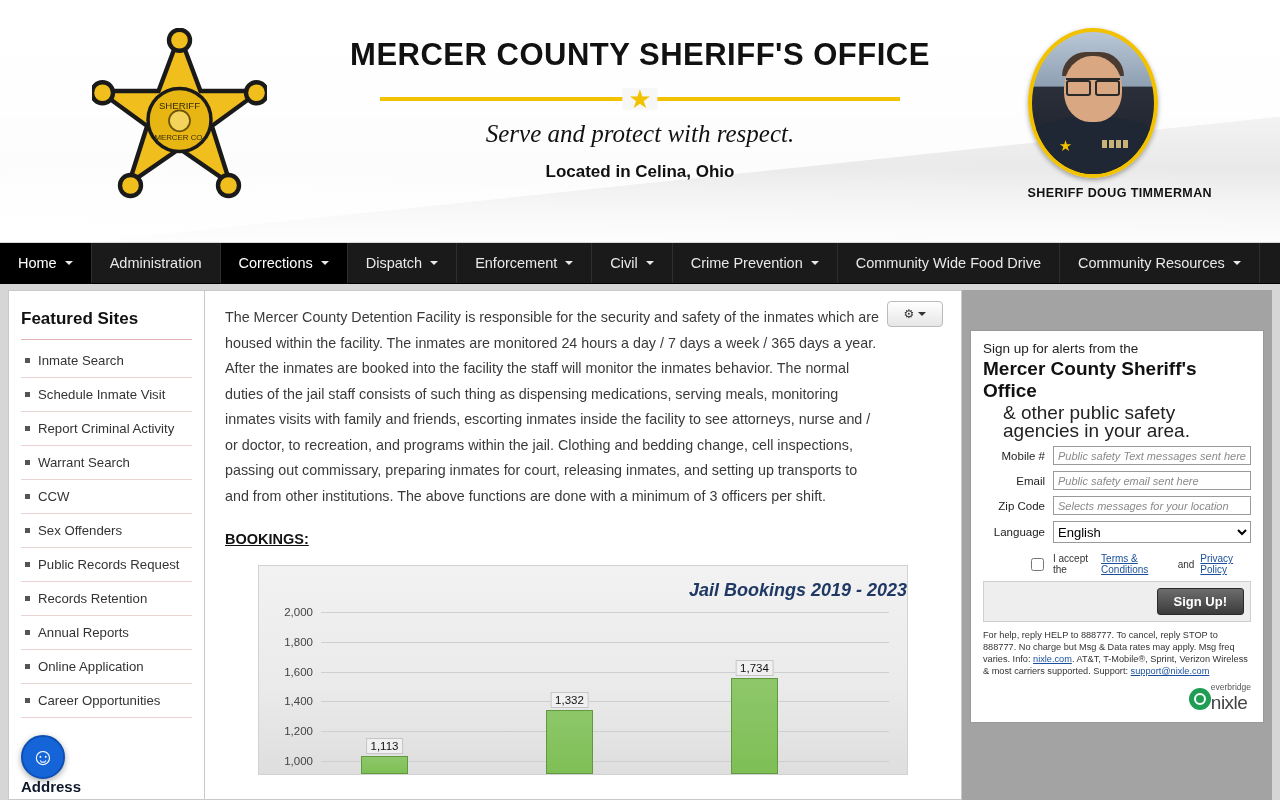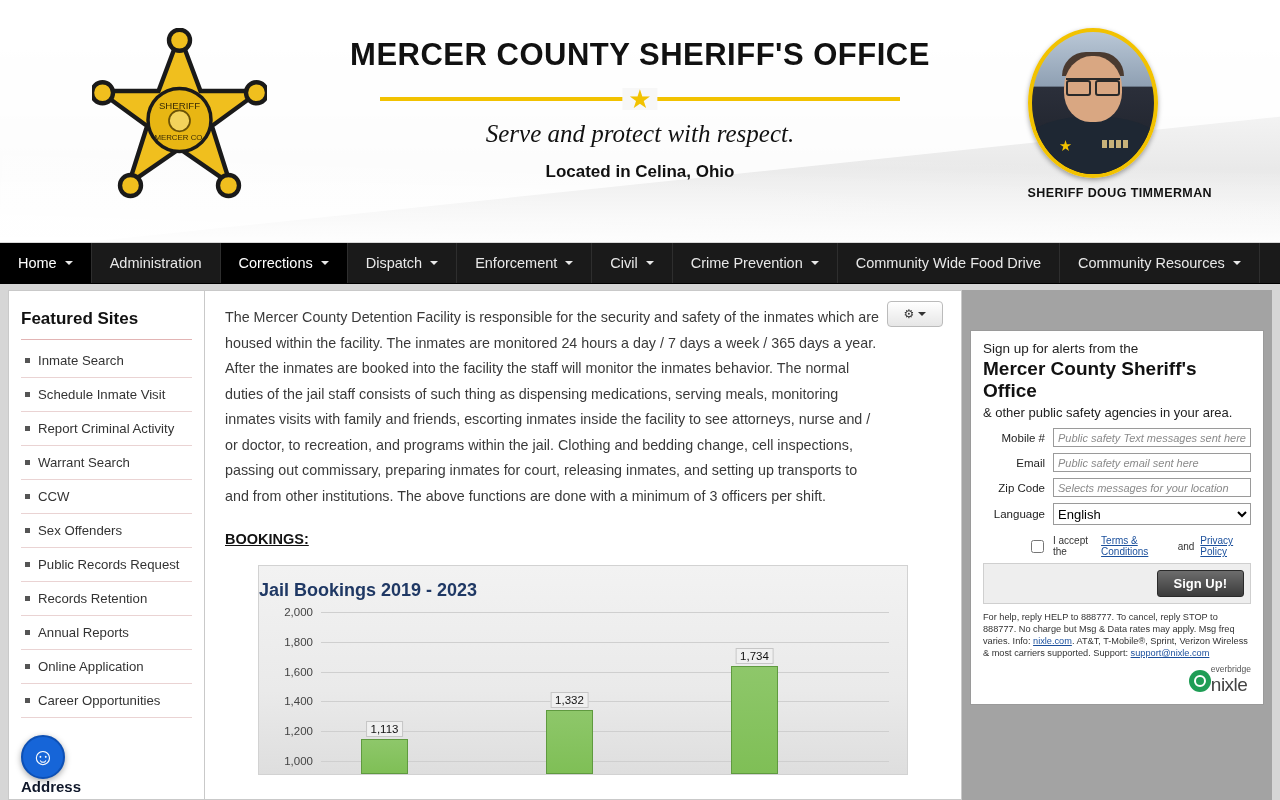--- a/index.html
+++ b/index.html
@@ -187,22 +187,22 @@
   .bookings-head {
     margin: 22px 0 0 0; font-size: 14.5px; font-weight: bold; color: #111;
     text-decoration: underline;
   }
   .chart-card {
     margin: 18px auto 0 auto; width: 650px; height: 210px;
     background: linear-gradient(180deg,#f2f2f2 0%, #eaeaea 60%, #dedede 100%);
     border: 1px solid #d2d2d2; position: relative; overflow: hidden;
   }
   .chart-title {
-    text-align: left; font-size: 18px; font-weight: bold; color: #1f3864;
-    padding-top: 14px; font-family: "Liberation Sans", sans-serif;
+    text-align: right; font-size: 18px; font-weight: bold; color: #1f3864;
+    padding-top: 14px; font-family: "Liberation Sans", sans-serif; font-style: italic;
   }
   .plot {
     position: absolute; left: 62px; right: 18px; top: 46px; bottom: 0;
   }
   .gridline {
     position: absolute; left: 0; right: 0; height: 1px; background: #cfcfcf;
   }
   .ytick {
     position: absolute; right: 100%; margin-right: 8px; transform: translateY(-50%);
     font-size: 11.5px; color: #444; white-space: nowrap;
@@ -221,21 +221,21 @@
   
   .rightcol {
     width: 310px; background: #a3a3a3; padding: 40px 8px 0 8px;
   }
   .nixle {
     background: #ffffff; border: 1px solid #9a9a9a;
     padding: 10px 12px 8px 12px; position: relative;
   }
   .nixle .l1 { font-size: 13.5px; color: #222; }
   .nixle .l2 { font-size: 19px; font-weight: bold; color: #111; line-height: 22px; margin: 2px 0; }
-  .nixle .l3 { font-size: 13px; color: #222; line-height: 18px; }
+  .nixle .l3 { font-size: 19px; color: #222; line-height: 18px; margin-left: 20px; }
   .form-row {
     display: flex; align-items: center; margin-top: 6px; gap: 8px;
   }
   .form-row label {
     width: 62px; text-align: right; font-size: 11.5px; color: #222;
   }
   .form-row input[type=text] {
     flex: 1; height: 19px; font-size: 11px; padding: 1px 4px;
     border: 1px solid #9a9a9a; background: #fff; color: #333;
     font-family: "Liberation Sans", sans-serif;
@@ -451,27 +451,27 @@
             </div>
             <div class="gridline" style="top: 59.6364px;">
               <span class="ytick">1,600</span>
             </div>
             <div class="gridline" style="top: 29.8182px;">
               <span class="ytick">1,800</span>
             </div>
             <div class="gridline" style="top: 0px;">
               <span class="ytick">2,000</span>
             </div>
-            <div class="bar-col" style="height: 35px; left: 40px; background: linear-gradient(rgb(142, 199, 106), rgb(127, 191, 86));">
+            <div class="bar-col" style="height: 18px; left: 40px; background: linear-gradient(rgb(142, 199, 106), rgb(127, 191, 86));">
               <div class="bar-label">1,113</div>
             </div>
             <div class="bar-col" style="height: 64.4073px; left: 225px; background: linear-gradient(rgb(142, 199, 106), rgb(127, 191, 86));">
               <div class="bar-label">1,332</div>
             </div>
-            <div class="bar-col" style="height: 108px; left: 410px; background: linear-gradient(rgb(142, 199, 106), rgb(127, 191, 86));">
+            <div class="bar-col" style="height: 96px; left: 410px; background: linear-gradient(rgb(142, 199, 106), rgb(127, 191, 86));">
               <div class="bar-label">1,734</div>
             </div>
           </div>
       </div>
     </div>
 
     <div class="rightcol">
       <div class="nixle">
         <div class="l1">Sign up for alerts from the</div>
         <div class="l2">Mercer County Sheriff's Office</div>

